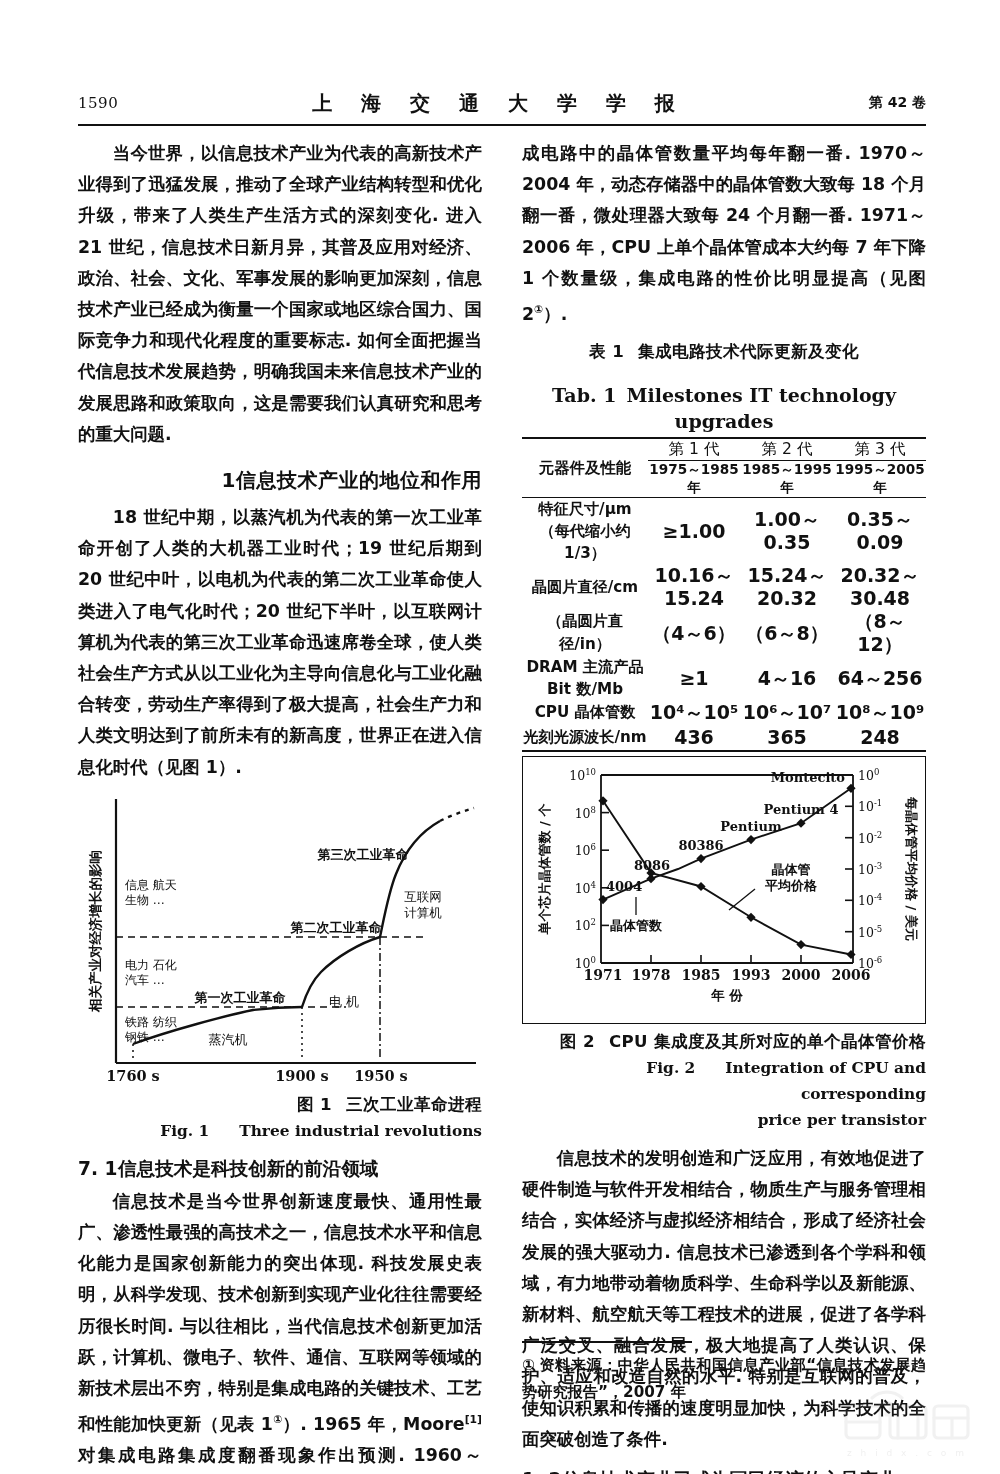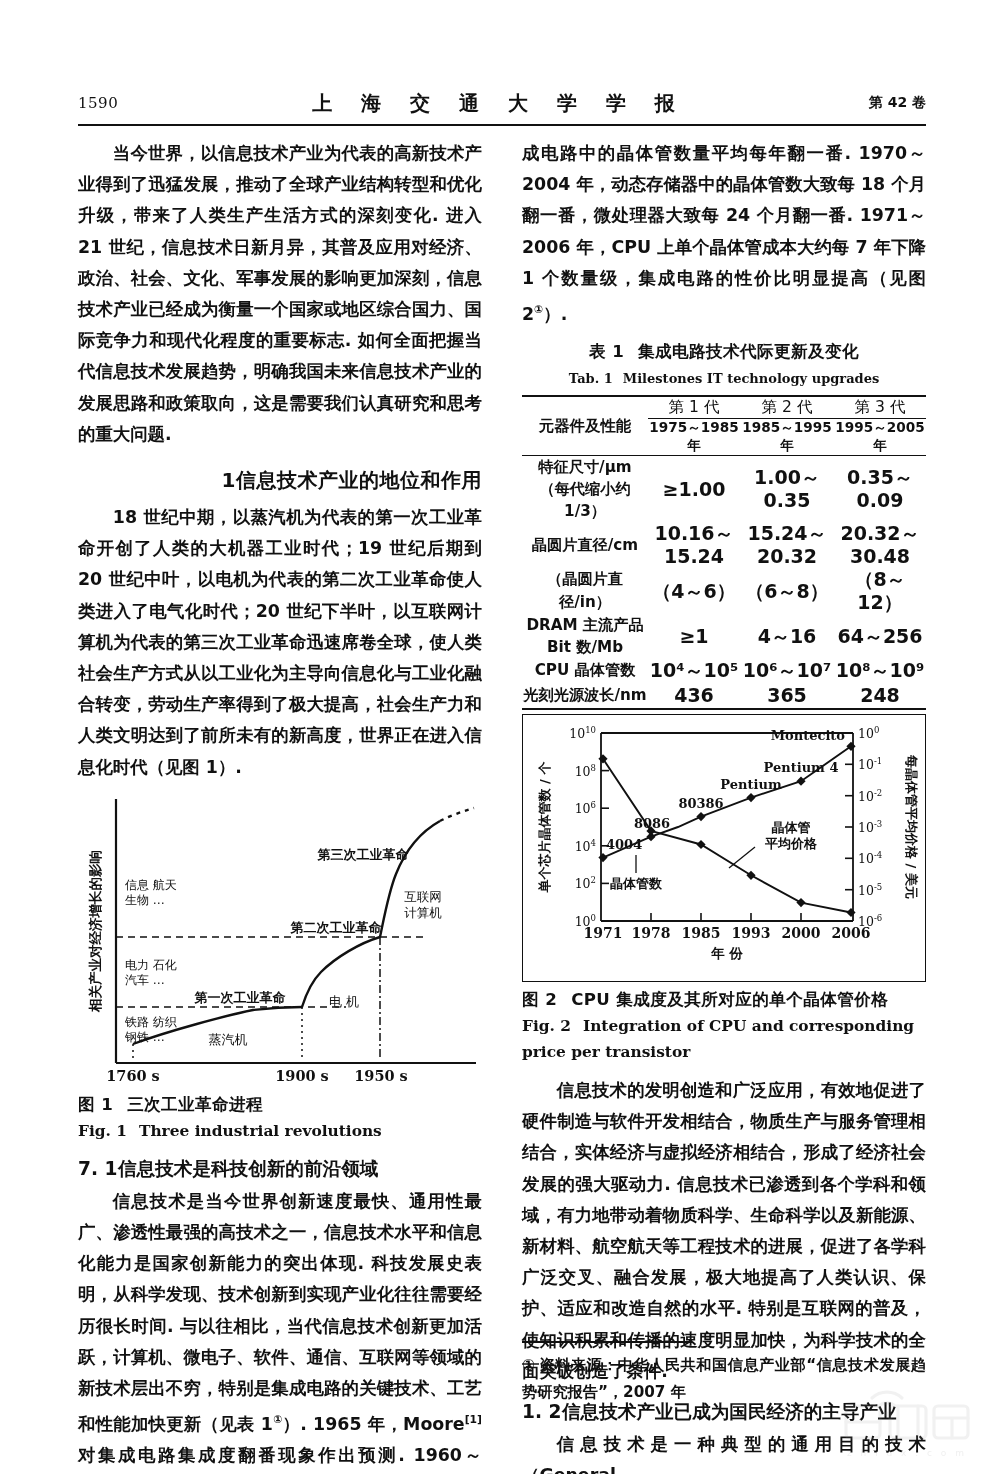--- a/index.html
+++ b/index.html
@@ -59,39 +59,39 @@
   h2.sec .num{display:inline-block;width:30px;}
   h3.subsec{
     margin:10px 0 2px 0;
     font-size:18.6px;line-height:30px;font-weight:bold;
   }
   h3.subsec .num{display:inline-block;min-width:40px;}
 
   sup.fn{font-size:.62em;vertical-align:super;}
 
   
-  .figcap{text-align:left;margin:4px 0 0 0;}
+  .figcap{text-align:right;margin:4px 0 0 0;}
   .figcap .cn{
     font-size:16.6px;line-height:27px;font-weight:bold;letter-spacing:.4px;
   }
   .figcap .cn .lbl{margin-right:14px;}
   .figcap .en{
     font-size:15.4px;line-height:26px;font-weight:bold;
     font-family:"DejaVu Serif","Liberation Serif",serif;
   }
-  .figcap .en .lbl{margin-right:12px;}
+  .figcap .en .lbl{margin-right:30px;}
   .figcap .en .ln2{display:block;}
 
   
   .tabwrap{margin:8px 0 4px 0;}
   .tabtitle{text-align:center;}
   .tabtitle .cn{font-size:16.6px;line-height:28px;font-weight:bold;letter-spacing:.4px;}
   .tabtitle .cn .lbl{margin-right:14px;}
-  .tabtitle .en{font-size:13px;line-height:26px;font-weight:bold;
-    font-family:"DejaVu Serif","Liberation Serif",serif;}
+  .tabtitle .en{font-size:19px;line-height:26px;font-weight:bold;
+    font-family:"DejaVu Serif","Liberation Serif",serif;margin-top:16px;}
   .tabtitle .en .lbl{margin-right:10px;}
 
   table.t1{
     width:404px;border-collapse:collapse;margin-top:3px;
     font-size:14.6px;font-weight:600;
   }
   table.t1 td,table.t1 th{padding:0;text-align:center;vertical-align:middle;}
   table.t1 .topline td{border-top:2.4px solid #111;height:0;padding:0;}
   table.t1 .midline td{border-top:1.3px solid #111;height:0;padding:0;}
   table.t1 .botline td{border-top:2.4px solid #111;height:0;padding:0;}

